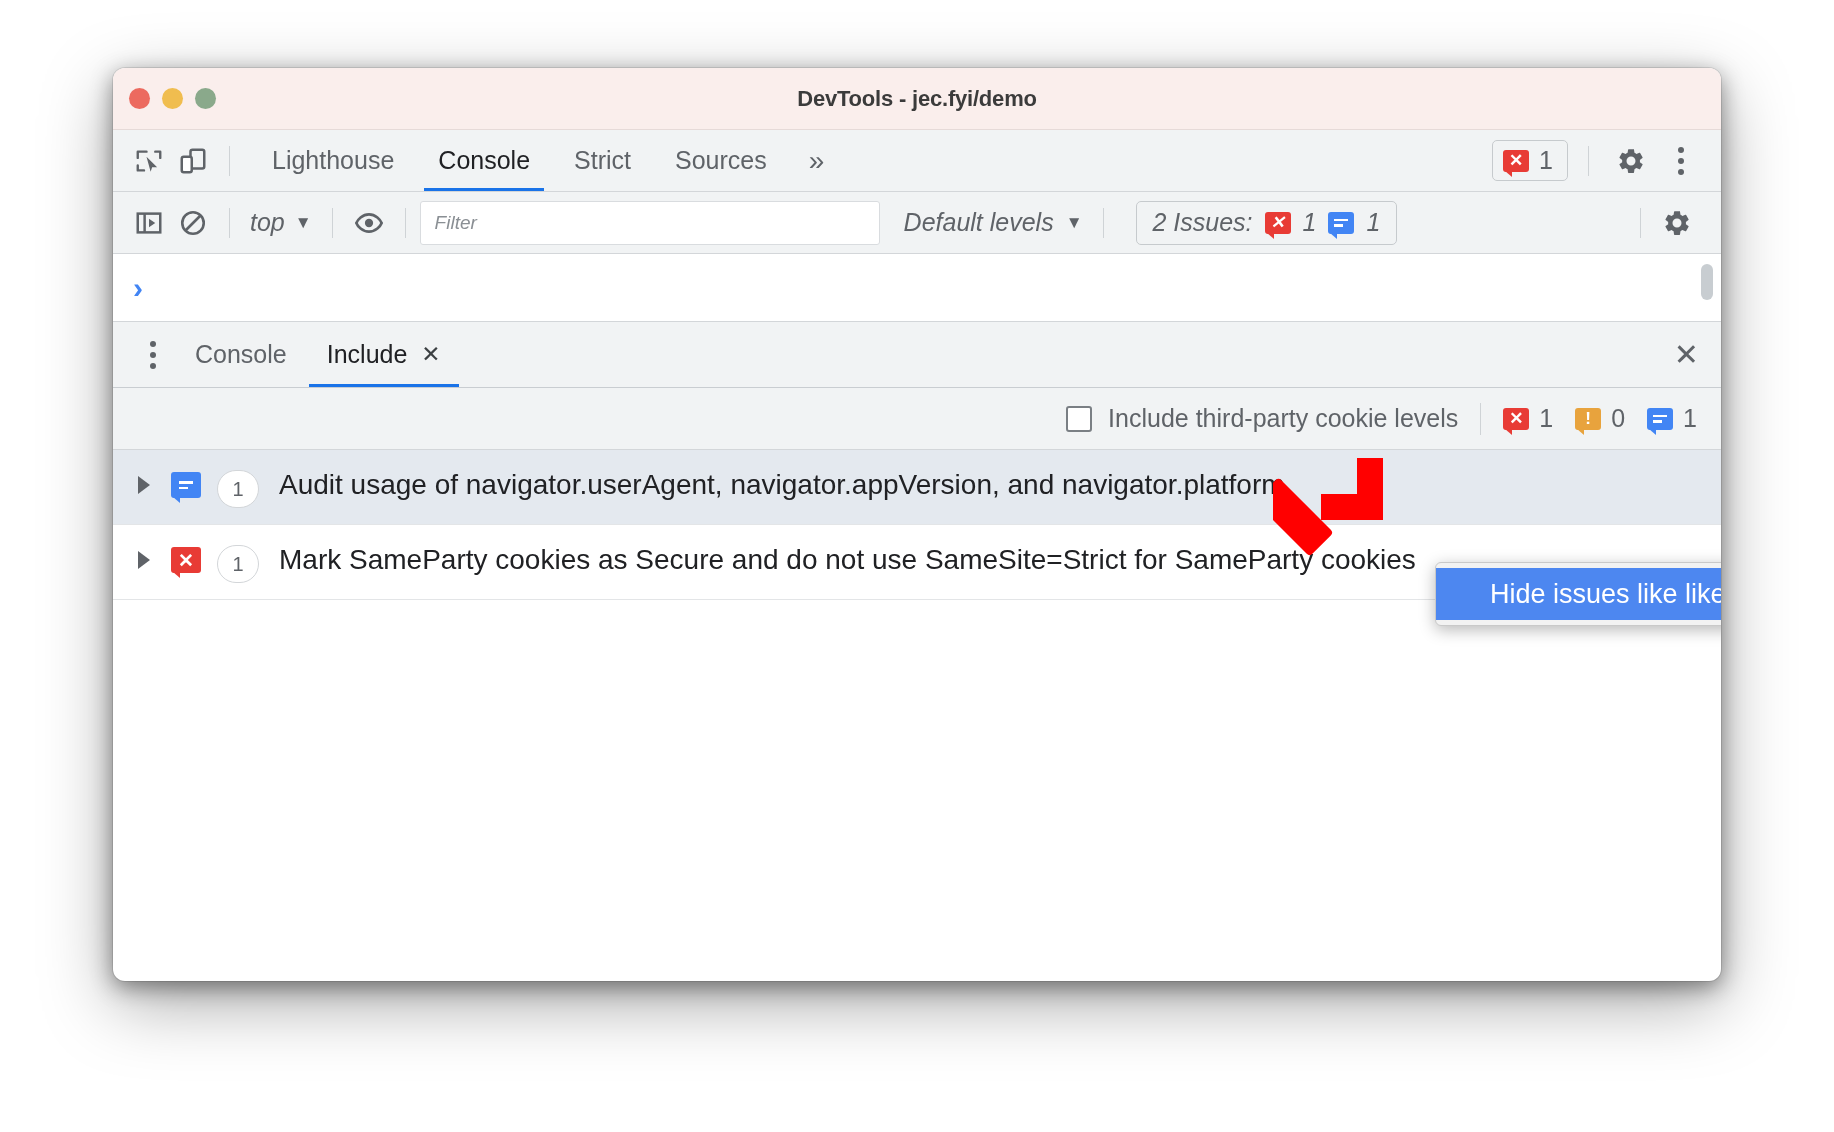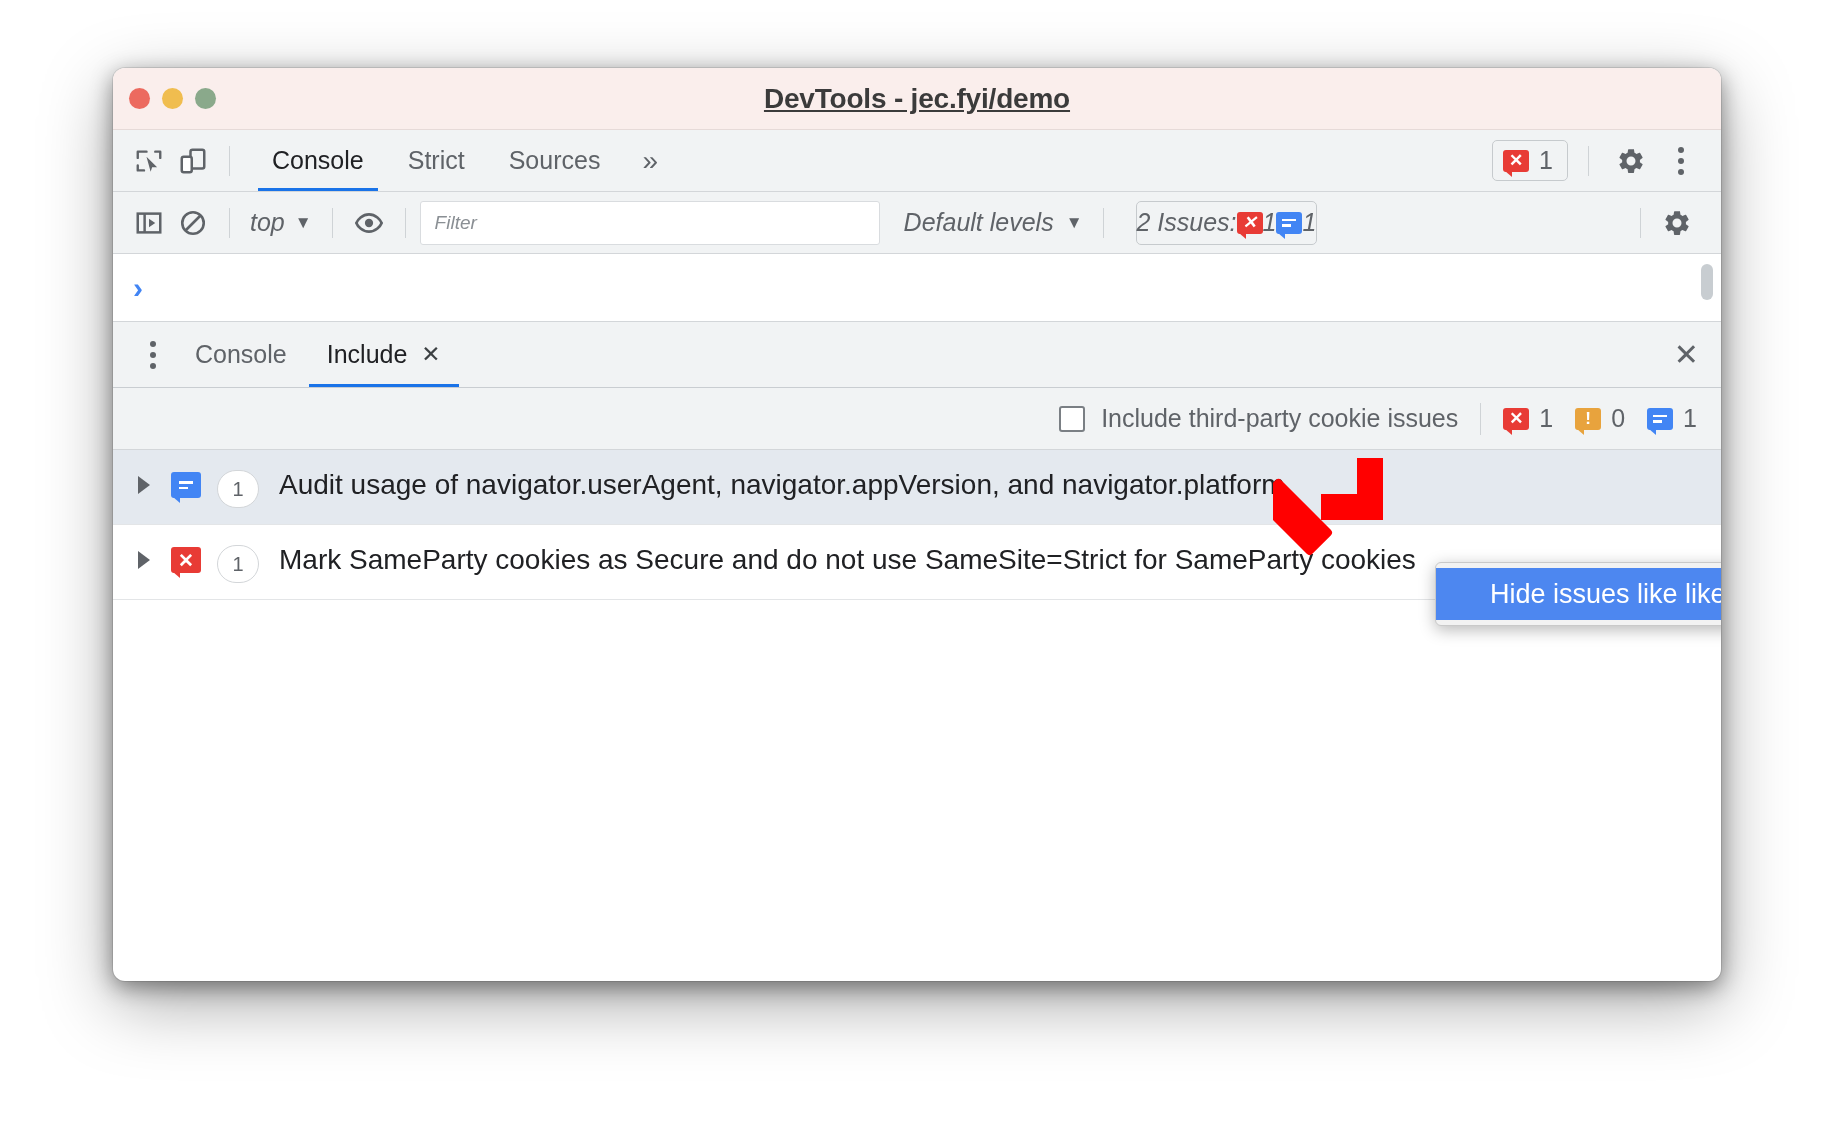--- a/index.html
+++ b/index.html
@@ -36,24 +36,23 @@
     display: flex; align-items: center;
   }
   .traffic { display: flex; gap: 12px; margin-left: 16px; }
   .dot { width: 21px; height: 21px; border-radius: 50%; }
   .dot.red   { background: #ec6a5f; }
   .dot.amber { background: #f0bd4f; }
   .dot.green { background: #8aa98b; }
   .title-text {
     position: absolute; left: 0; right: 0; top: 0; bottom: 0;
     display: flex; align-items: center; justify-content: center;
-    font-size: 28px; font-weight: bold; color: #3b3b3b;
+    font-size: 22px; font-weight: bold; color: #3b3b3b;
     letter-spacing: -0.2px;
     pointer-events: none;
-    text-decoration: underline;
   }
 
   
   .maintabs {
     height: 62px;
     background: #f1f3f4;
     border-bottom: 1px solid #d3d6d9;
     display: flex; align-items: center;
     padding-left: 14px;
     position: relative;
@@ -130,23 +129,23 @@
     flex: 0 0 auto; width: 460px; height: 44px;
     background: #ffffff; border: 1px solid #d9dcdf; border-radius: 3px;
     display: flex; align-items: center; padding: 0 14px;
     font-size: 19px; color: #8a8f94; 
   }
   .levels {
     display: flex; align-items: center; gap: 12px;
     font-size: 25px; color: #5f6368; margin-left: 18px; padding: 0 6px;
   }
   .issues-pill {
-    display: flex; align-items: center; 
+    display: flex; align-items: center; gap: 12px;
     border: 1px solid #c6cacd; border-radius: 5px;
-    height: 44px; padding: 0 0; margin-left: 18px;
+    height: 44px; padding: 0 16px; margin-left: 18px;
     font-size: 25px; color: #5f6368;
   }
   .filterbar-right { margin-left: auto; display: flex; align-items: center; padding-right: 22px; }
 
   
   .console-area {
     position: relative; height: 68px; background: #ffffff;
     border-bottom: 1px solid #d3d6d9;
     display: flex; align-items: center; padding-left: 20px;
   }
@@ -278,20 +277,23 @@
       </div>
       <div class="icon-btn">
         <svg width="30" height="30" viewBox="0 0 24 24" aria-hidden="true">
           <rect x="10" y="3" width="11" height="15" rx="1.6" fill="none" stroke="#5f6368" stroke-width="2"></rect>
           <rect x="3" y="8.5" width="8" height="12.5" rx="1.6" fill="#fff" stroke="#5f6368" stroke-width="2"></rect>
         </svg>
       </div>
       <div class="vsep"></div>
 
       <div class="tablist">
+        <div class="tab">
+            <span>Lighthouse</span>
+          </div>
         <div class="tab active">
             <span>Console</span>
           </div>
         <div class="tab">
             <span>Strict</span>
           </div>
         <div class="tab">
             <span>Sources</span>
           </div>
         <div class="chevrons">»</div>
@@ -406,21 +408,21 @@
       <div class="drawer-tab active">
         <span>Include</span>
         <span class="tab-close">✕</span>
       </div>
       <div class="drawer-close">✕</div>
     </div>
 
     <div class="issues-bar">
       <div class="checkline">
         <span class="cbox"></span>
-        <span class="check-label">Include third-party cookie issues</span>
+        <span class="check-label">Include third-party cookie levels</span>
       </div>
       <div class="vsep2"></div>
       <div class="count-group">
         <span class="badge">
           <span class="bubble red">
               <span class="glyph">✕</span>
             </span>
         </span>
         <span class="count-num">1</span>
       </div>

